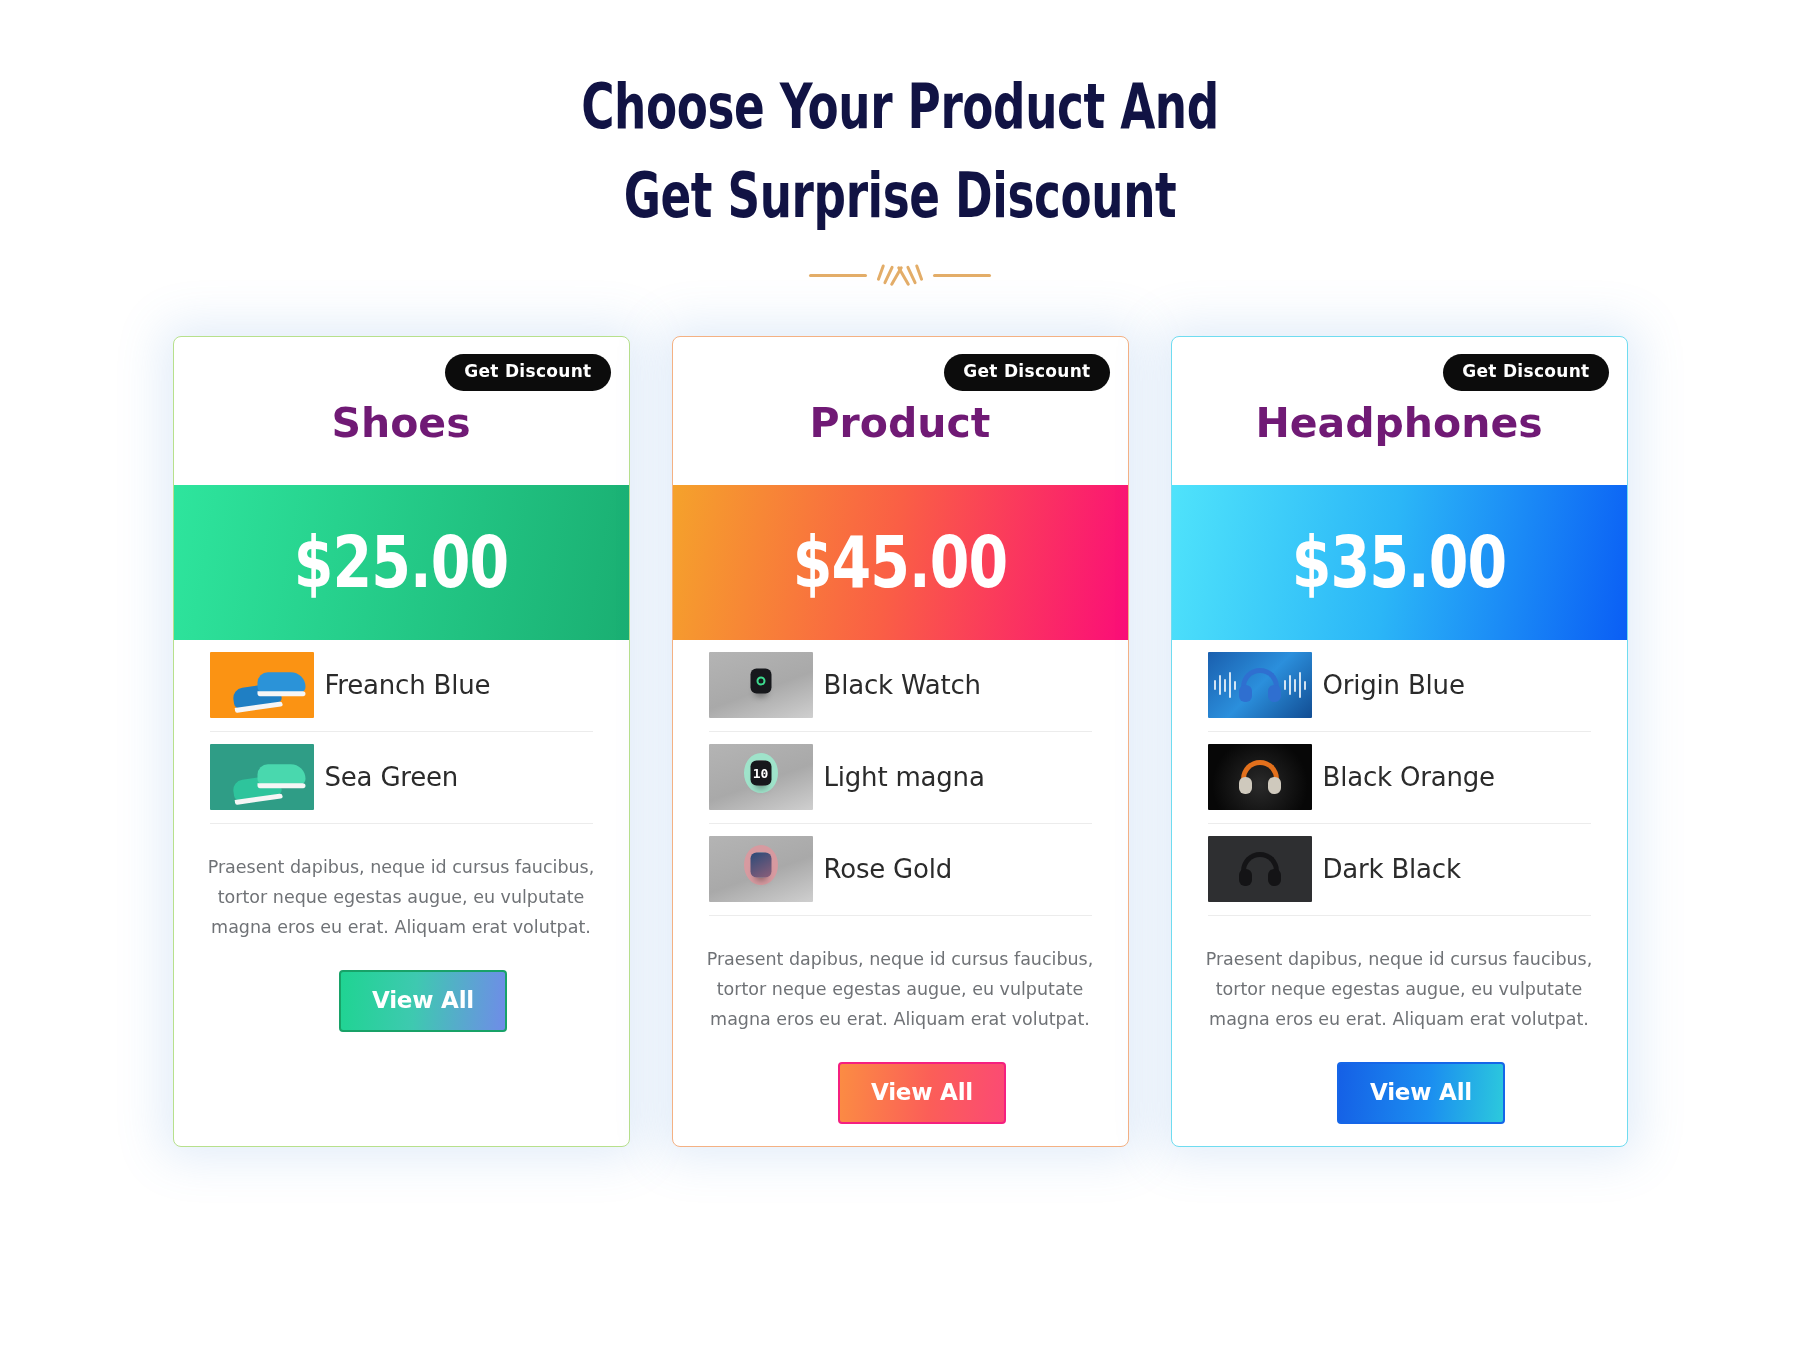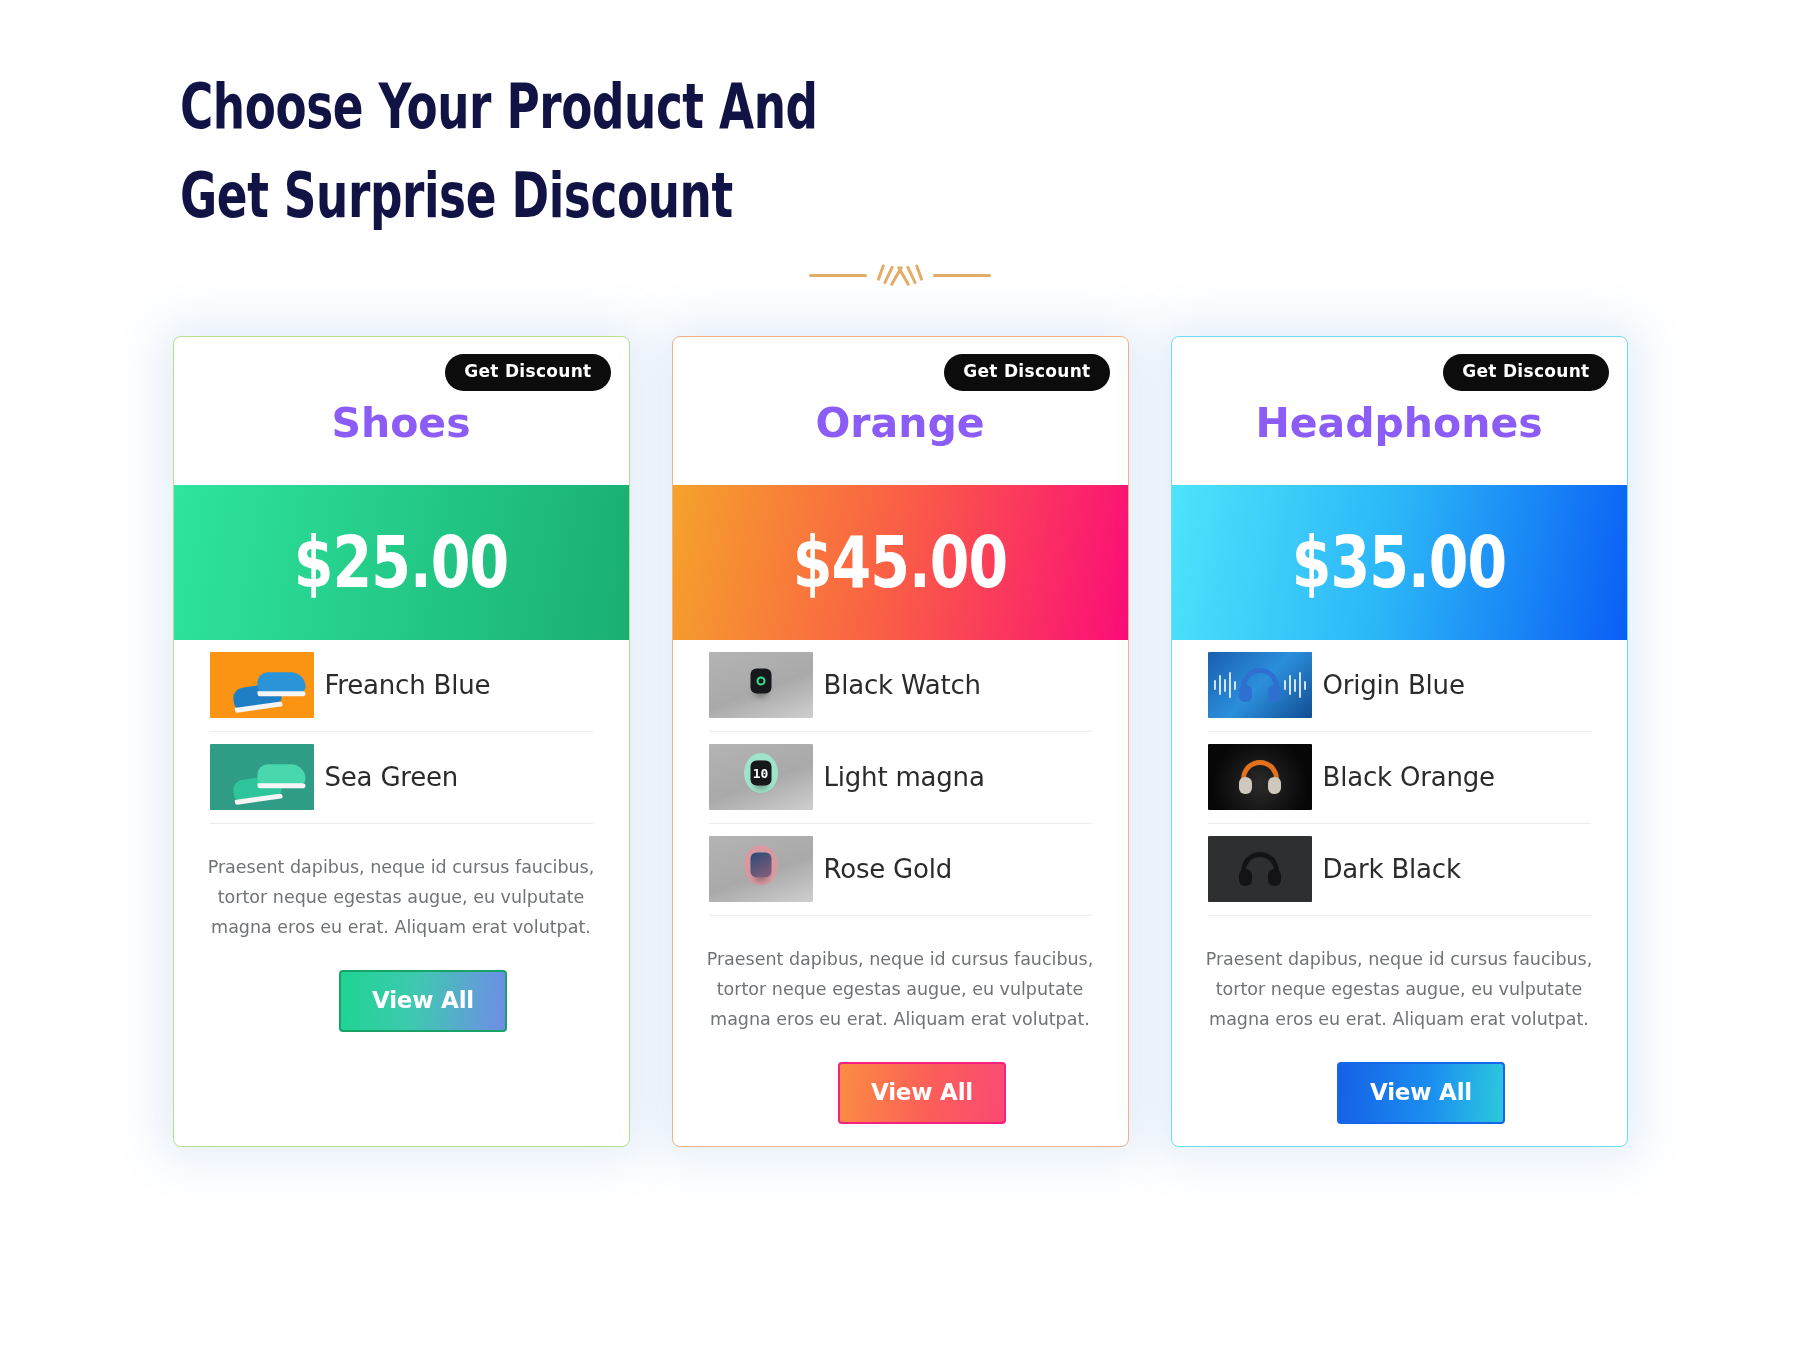--- a/index.html
+++ b/index.html
@@ -9,21 +9,21 @@
     height: 1357px;
     background: #ffffff;
     font-family: "DejaVu Sans", sans-serif;
     overflow: hidden;
     position: relative;
   }
 
   
   .page-head {
     padding-top: 62px;
-    text-align: left;
+    text-align: center;
   }
   .page-head h1 {
     font-family: "DejaVu Sans Condensed", "Liberation Sans Narrow", "Liberation Sans", sans-serif;
     font-weight: 700;
     font-size: 63px;
     line-height: 1.42;
     letter-spacing: -0.5px;
     color: #111344;
     transform: scaleX(0.80);
     transform-origin: center top;
@@ -106,21 +106,21 @@
     white-space: nowrap;
     line-height: 1;
   }
 
   
   .card-title {
     text-align: center;
     font-family: "DejaVu Sans", sans-serif;
     font-weight: 700;
     font-size: 41px;
-    color: #8b5cf6;
+    color: #701a75;
     padding: 62px 20px 0;
     height: 148px;
   }
 
   
   .price {
     height: 155px;
     display: flex;
     align-items: center;
     justify-content: center;
@@ -313,21 +313,21 @@
       </div>
     </div>
     <div class="desc">Praesent dapibus, neque id cursus faucibus, tortor neque egestas augue, eu vulputate magna eros eu erat. Aliquam erat volutpat.</div>
     <div class="btn-wrap">
       <span class="btn">View All</span>
     </div>
   </div>
 
   <div class="card c2">
     <div class="badge">Get Discount</div>
-    <div class="card-title">Orange</div>
+    <div class="card-title">Product</div>
     <div class="price">
       <span class="amt">$45.00</span>
     </div>
     <div class="plist">
       <div class="prow">
         <span class="thumb t-watch t-w1">
           <span class="wstrap"></span>
             <span class="wface">
               <span class="wdot"></span>
             </span>

